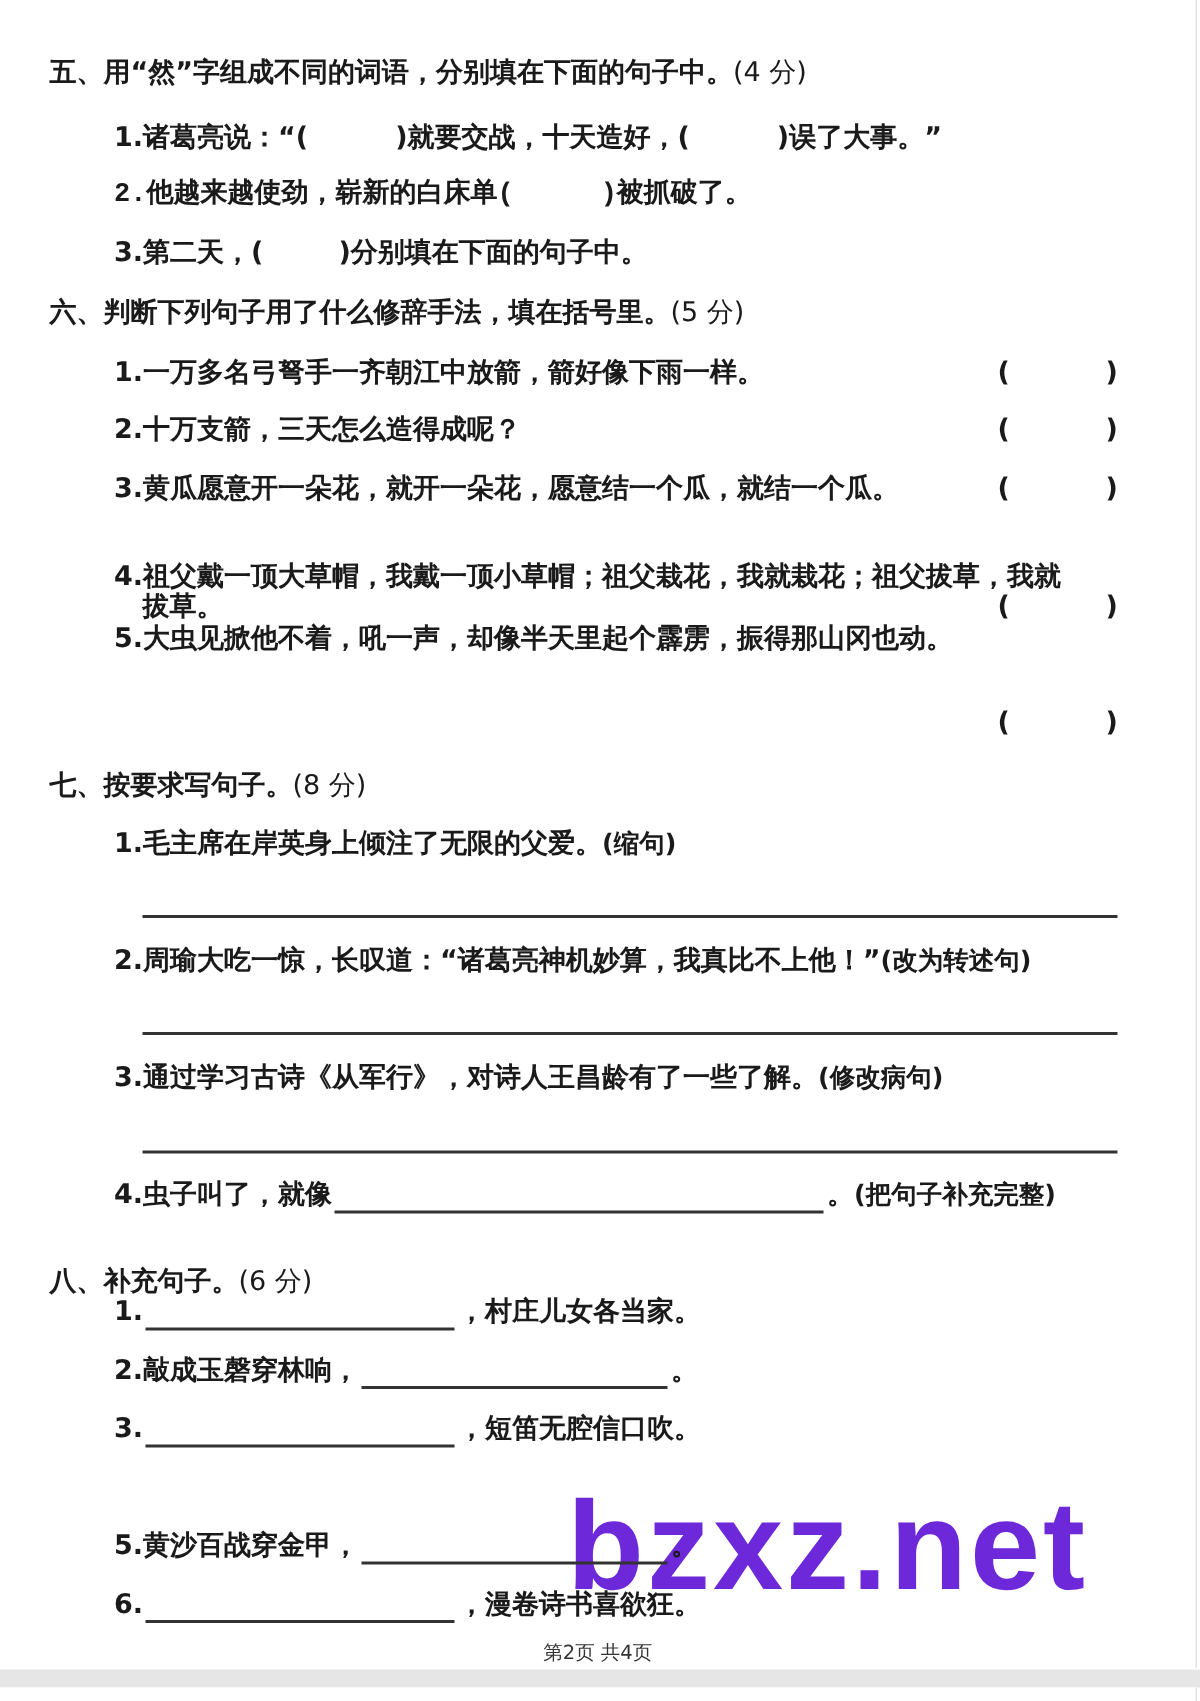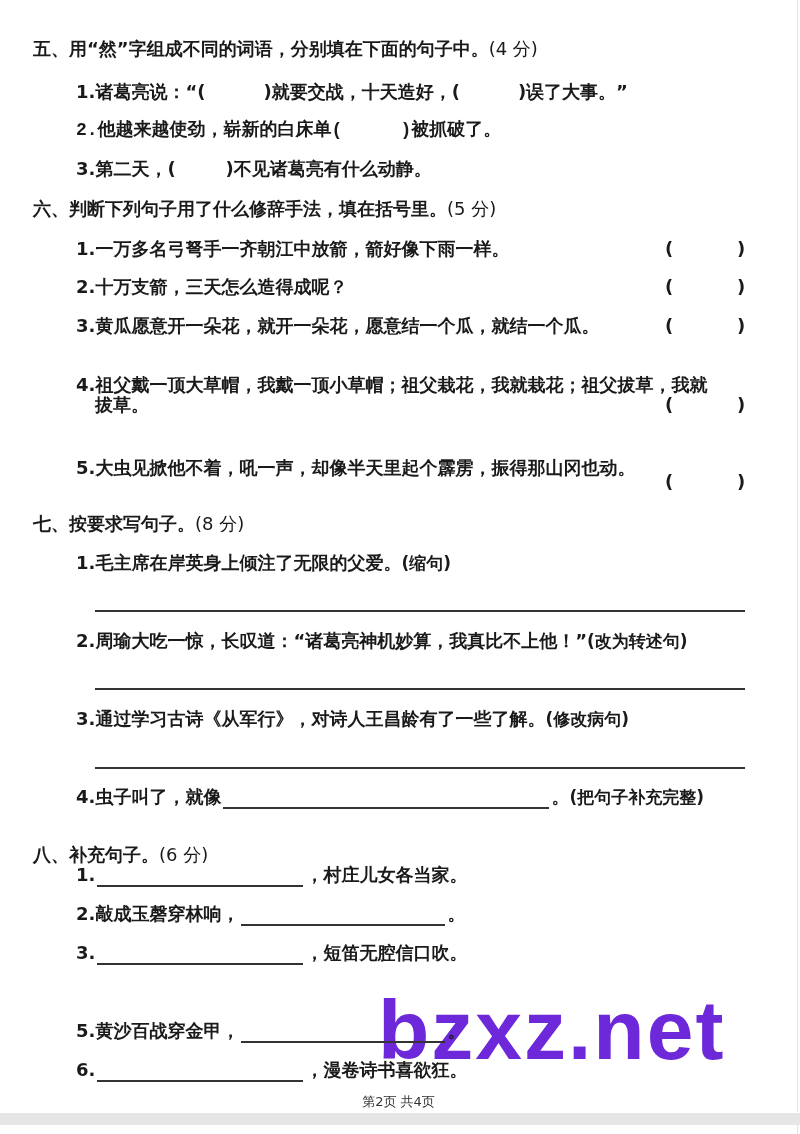--- a/index.html
+++ b/index.html
@@ -63,21 +63,21 @@
   <div class="row sec" style="top:37px;">
     <span>五、用“然”字组成不同的词语，分别填在下面的句子中。</span><span class="score">(4 分)</span>
   </div>
   <div class="row item" style="top:80px;">
     <span>1.</span><span>诸葛亮说：“(</span><span class="gap" style="width:58px;"></span><span>)就要交战，十天造好，(</span><span class="gap" style="width:58px;"></span><span>)误了大事。”</span>
   </div>
   <div class="row item" style="top:118px;font-family:Liberation Mono, monospace;">
     <span>2.</span><span>他越来越使劲，崭新的白床单(</span><span class="gap" style="width:58px;"></span><span>)被抓破了。</span>
   </div>
   <div class="row item" style="top:157px;">
-    <span>3.</span><span>第二天，(</span><span class="gap" style="width:50px;"></span><span>)不见诸葛亮有什么动静。</span>
+    <span>3.</span><span>第二天，(</span><span class="gap" style="width:50px;"></span><span>)分别填在下面的句子中。</span>
   </div>
 
   <div class="row sec" style="top:197px;">
     <span>六、判断下列句子用了什么修辞手法，填在括号里。</span><span class="score">(5 分)</span>
   </div>
   <div class="row item" style="top:237px;">
     <span>1.</span><span>一万多名弓弩手一齐朝江中放箭，箭好像下雨一样。</span>
   </div>
   <div class="paren" style="left:665px; top:237px;">
       <span class="l">(</span>
@@ -104,21 +104,21 @@
     <span>4.</span><span>祖父戴一顶大草帽，我戴一顶小草帽；祖父栽花，我就栽花；祖父拔草，我就</span>
   </div>
   <div class="row" style="left:95px; top:393px;">
     <span>拔草。</span>
   </div>
   <div class="paren" style="left:665px; top:393px;">
       <span class="l">(</span>
       <span class="r">)</span>
     </div>
 
-  <div class="row item" style="top:456px;">
+  <div class="row item" style="top:414px;">
     <span>5.</span><span>大虫见掀他不着，吼一声，却像半天里起个霹雳，振得那山冈也动。</span>
   </div>
   <div class="paren" style="left:665px; top:470px;">
       <span class="l">(</span>
       <span class="r">)</span>
     </div>
 
   <div class="row sec" style="top:512px;">
     <span>七、按要求写句子。</span><span class="score">(8 分)</span>
   </div>

